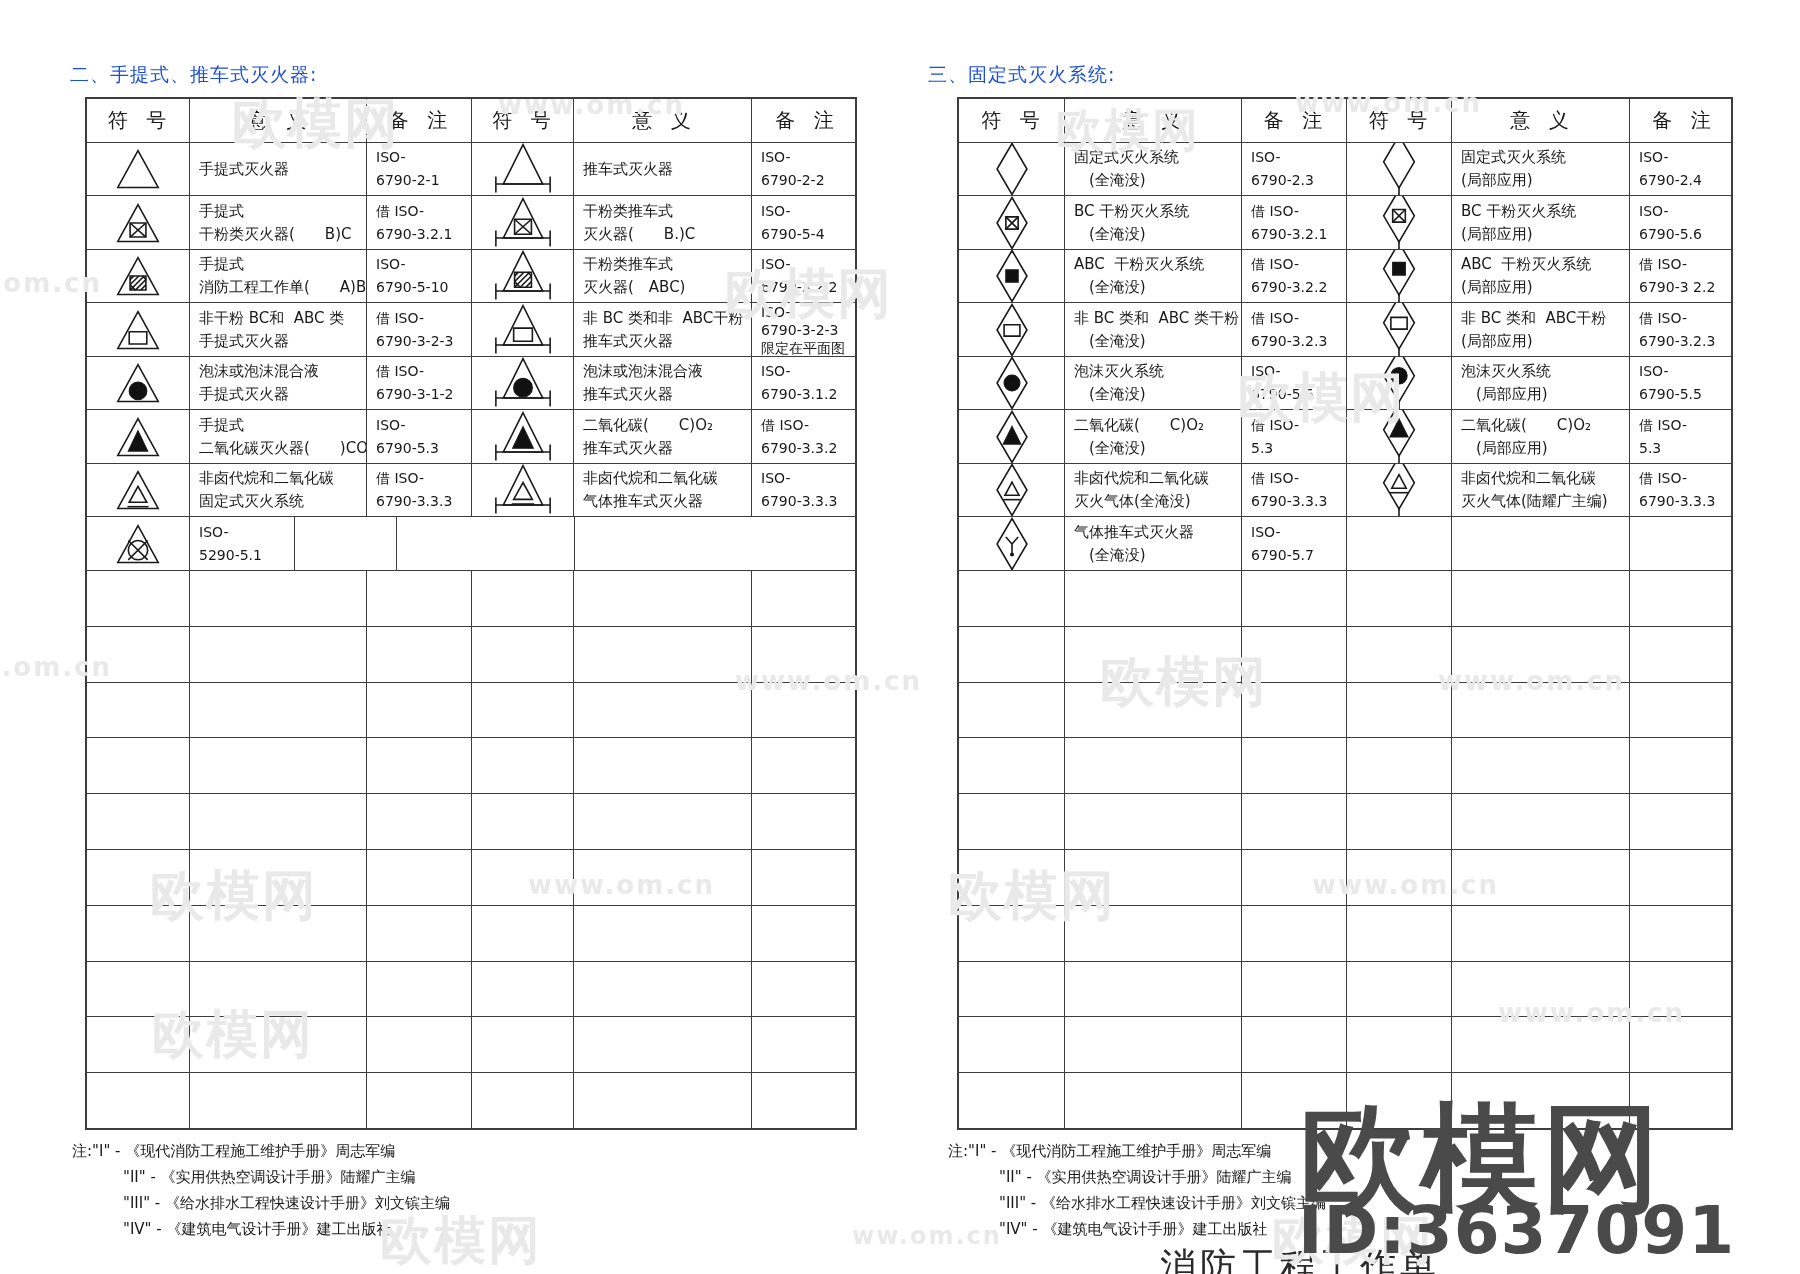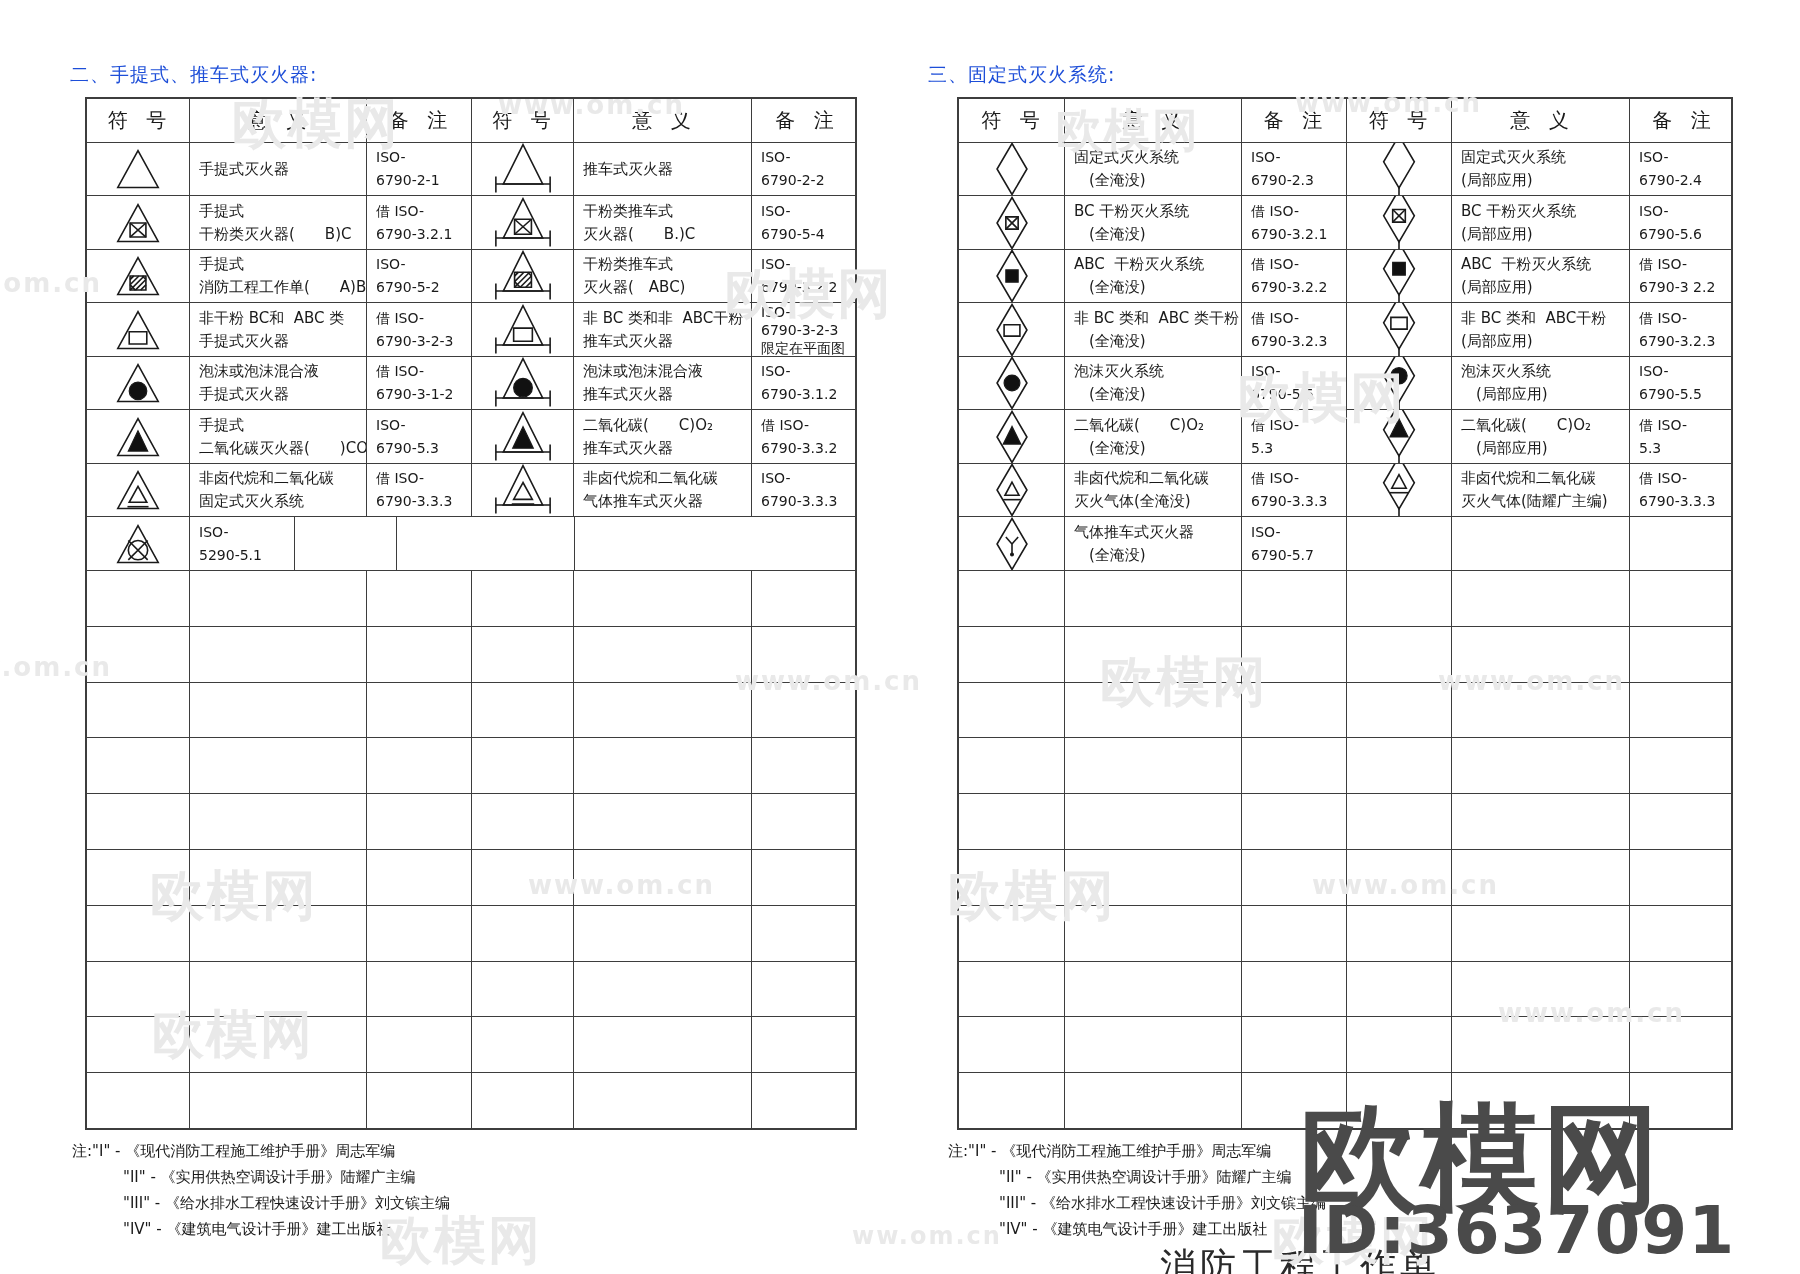--- a/index.html
+++ b/index.html
@@ -179,21 +179,21 @@
             <line x1="24" y1="37" x2="30" y2="43" stroke="#1a1a1a" stroke-width="1.6" fill="none"></line>
           </svg>
         </span>
       </div>
       <div class="tcell txt" style="width: 177px; flex: 0 0 177px;">
         <div class="line">手提式</div>
         <div class="line">消防工程工作单(　　A)BC</div>
       </div>
       <div class="tcell txt" style="width: 105px; flex: 0 0 105px;">
         <div class="note-line">ISO-</div>
-        <div class="note-line">6790-5-2</div>
+        <div class="note-line">6790-5-10</div>
       </div>
       <div class="tcell sym" style="width: 102px; flex: 0 0 102px;">
         <span>
           <svg class="symbol" width="62" height="58" viewBox="0 0 66 62">
             <polygon points="33,5 12,47 54,47" stroke="#1a1a1a" stroke-width="1.6" fill="none"></polygon>
             <line x1="4" y1="47" x2="62" y2="47" stroke="#1a1a1a" stroke-width="1.6" fill="none"></line>
             <line x1="4" y1="39" x2="4" y2="56" stroke="#1a1a1a" stroke-width="1.6" fill="none"></line>
             <line x1="62" y1="39" x2="62" y2="56" stroke="#1a1a1a" stroke-width="1.6" fill="none"></line>
             <rect x="24" y="27" width="18" height="16" stroke="#1a1a1a" stroke-width="1.6" fill="none"></rect>
             <line x1="24" y1="31" x2="28" y2="27" stroke="#1a1a1a" stroke-width="1.6" fill="none"></line>

